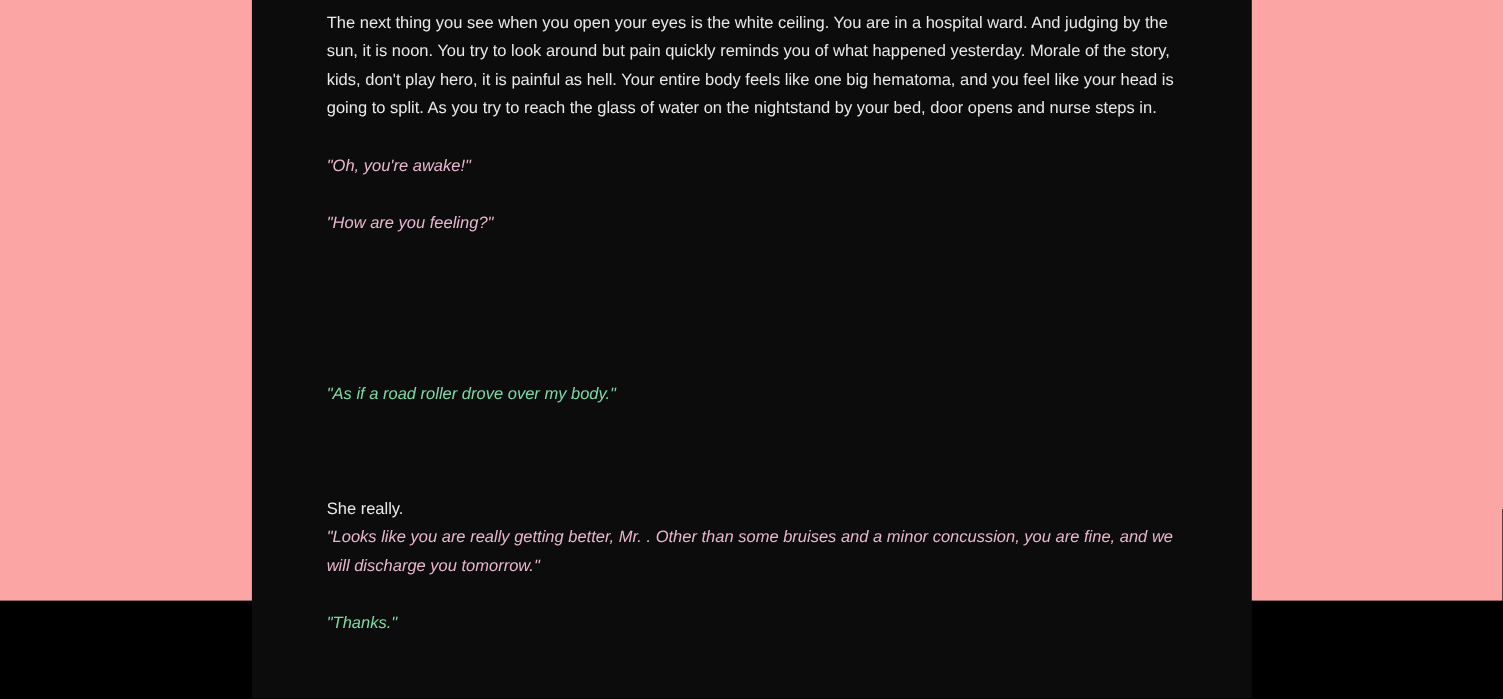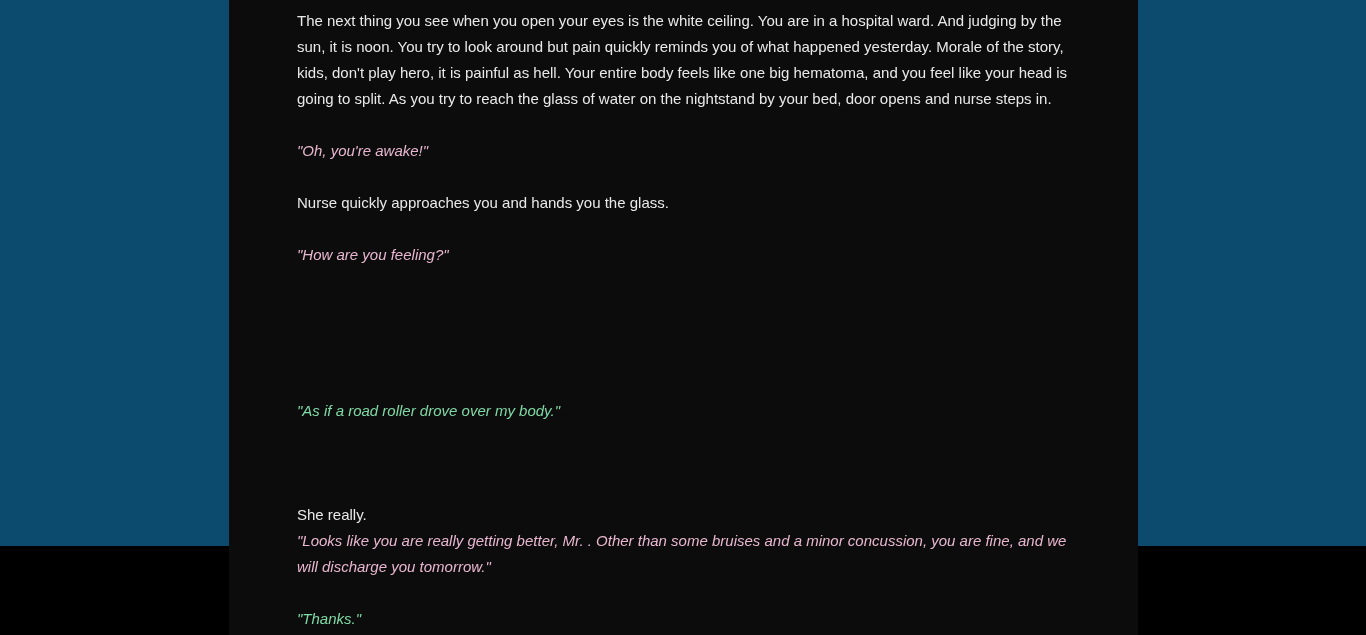--- a/index.html
+++ b/index.html
@@ -10,21 +10,21 @@
     height: 635px;
     overflow: hidden;
   }
   body {
     font-family: "Liberation Sans", sans-serif;
   }
   #page {
     position: relative;
     width: 1366px;
     height: 546px;
-    background: #0c4a6e;
+    background: #fca5a5;
   }
   .story-column {
     position: absolute;
     left: 229px;
     top: 0;
     width: 909px;
     height: 635px;
     background: #0c0c0c;
     box-sizing: border-box;
     padding: 8px 68px 0 68px;
@@ -61,21 +61,20 @@
 </head>
 <body>
 
 <div id="page">
   <div class="story-column">
 
     <p class="para narration block">The next thing you see when you open your eyes is the white ceiling. You are in a hospital ward. And judging by the sun, it is noon. You try to look around but pain quickly reminds you of what happened yesterday. Morale of the story, kids, don't play hero, it is painful as hell. Your entire body feels like one big hematoma, and you feel like your head is going to split. As you try to reach the glass of water on the nightstand by your bed, door opens and nurse steps in.</p>
 
     <p class="para dialog-nurse block">"Oh, you're awake!"</p>
 
-    <p class="para narration block">Nurse quickly approaches you and hands you the glass.</p>
 
     <p class="para dialog-nurse block">"How are you feeling?"</p>
 
     <div class="gap-large"></div>
 
     <p class="para dialog-player block">"As if a road roller drove over my body."</p>
 
     <div class="gap-medium"></div>
 
     <p class="para narration tight">She really.</p>

